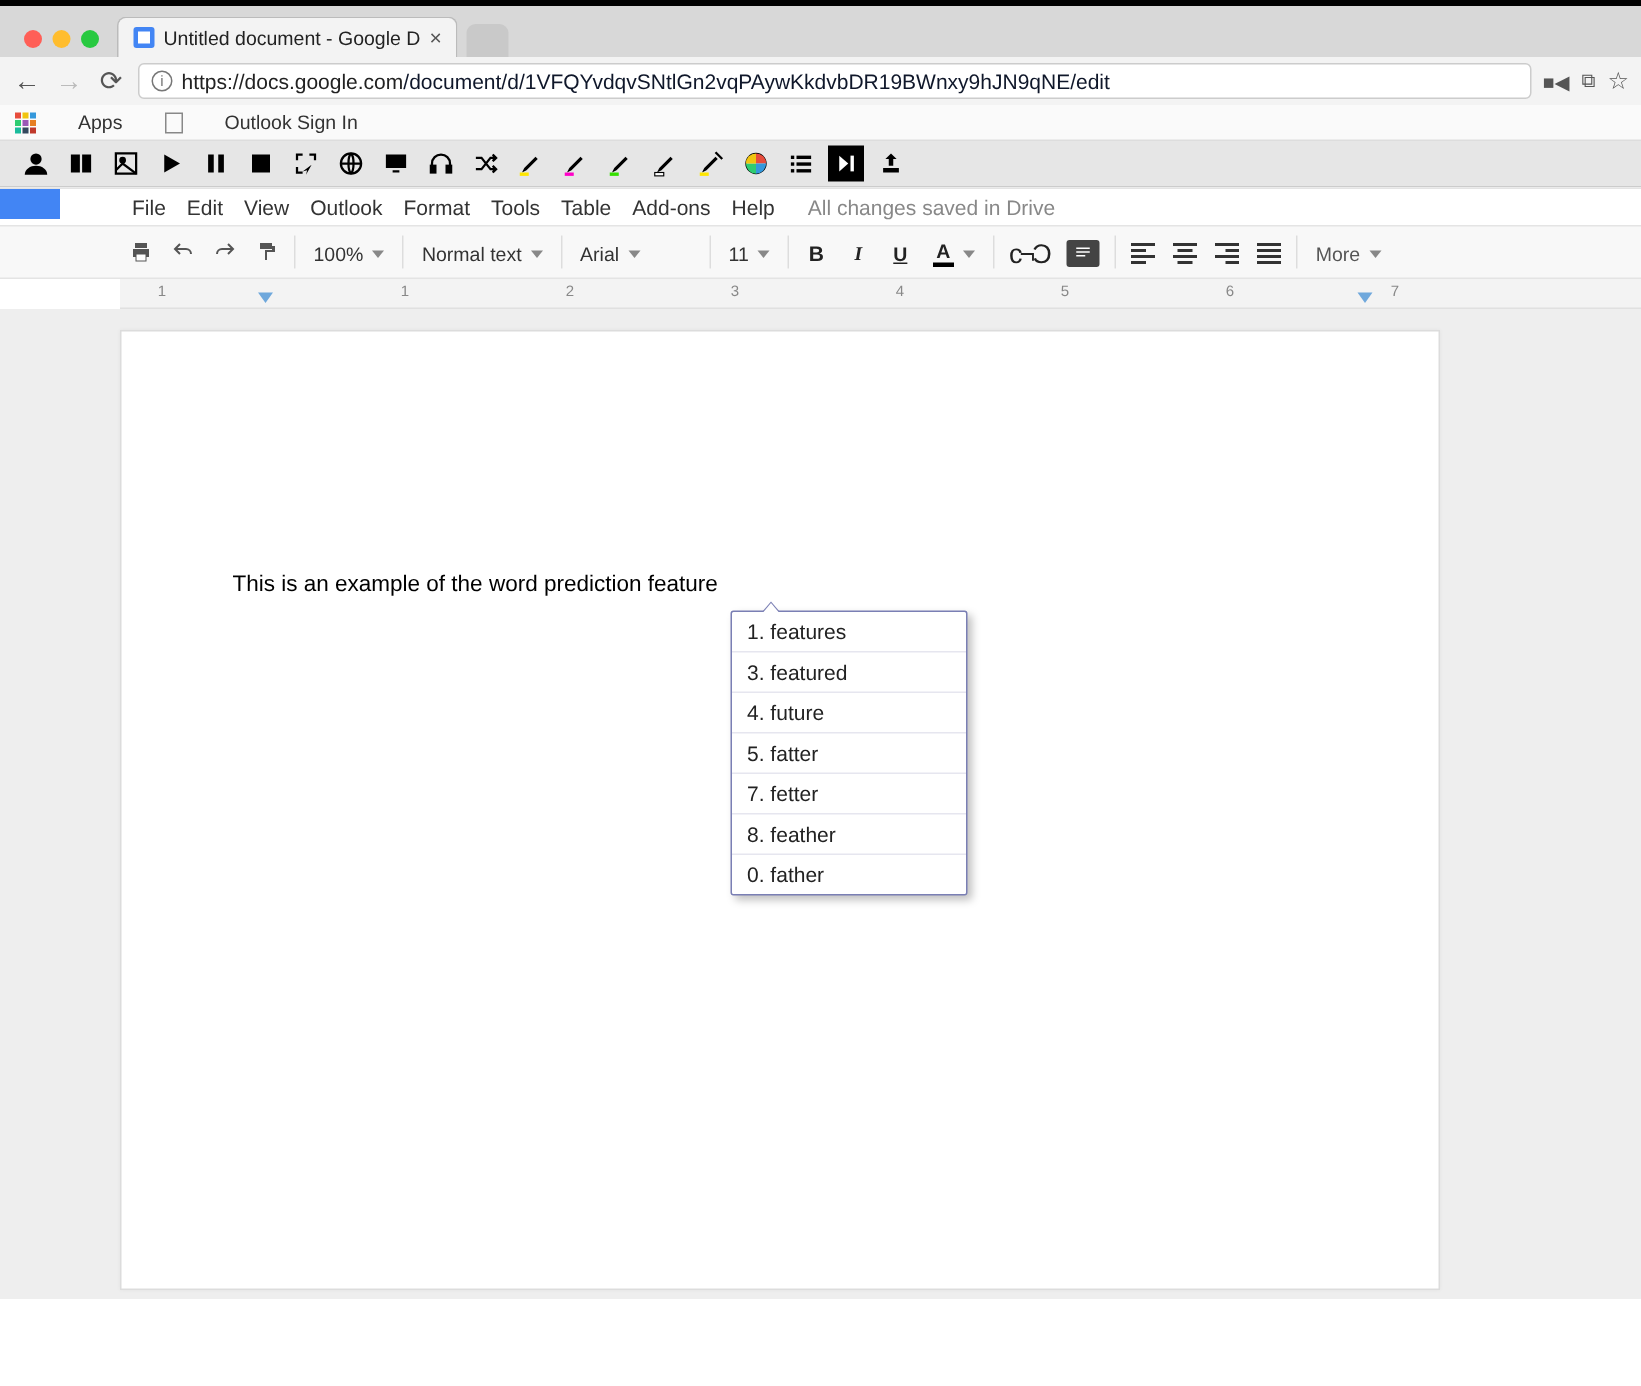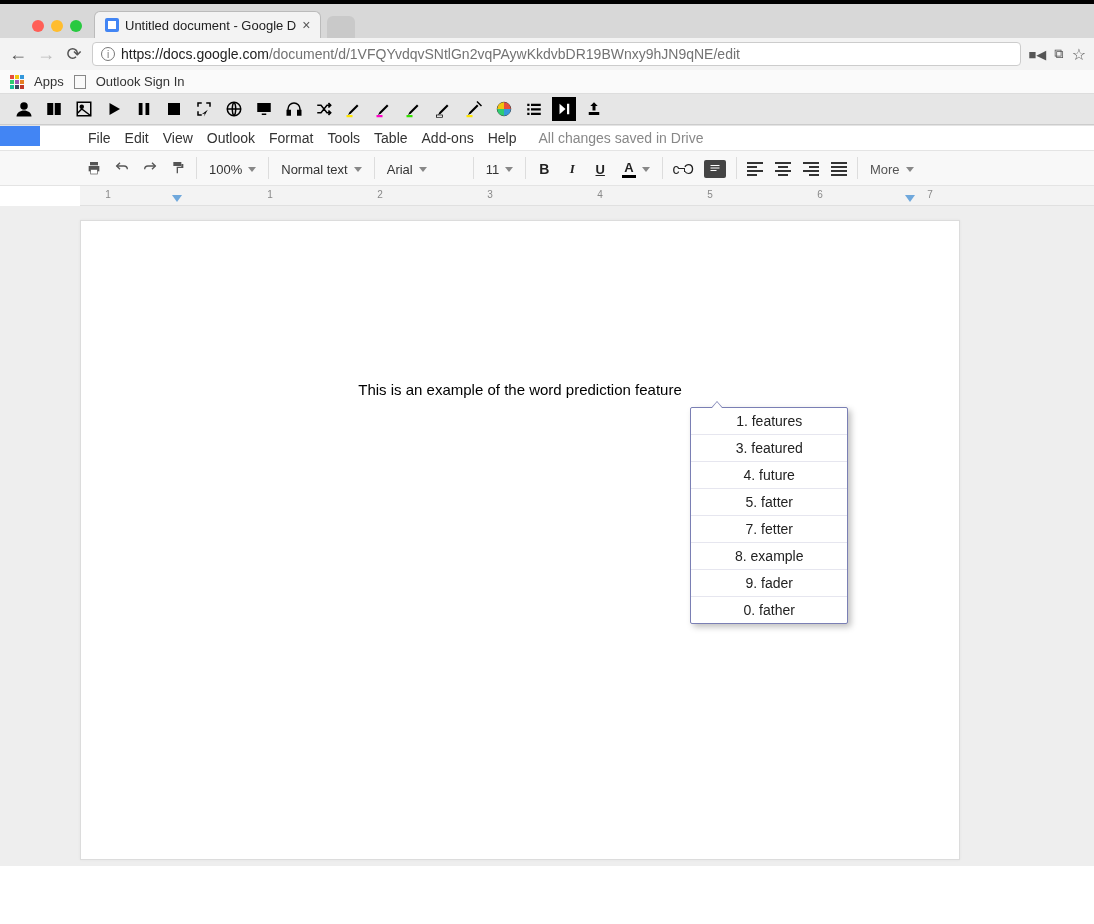--- a/index.html
+++ b/index.html
@@ -11,21 +11,21 @@
     color: #222;
     width: 1094px;
   }
   .top-black-bar { height: 4px; background: #000; }
   .browser-chrome { border-bottom: 1px solid #ccc; }
   .tab-strip {
     display: flex;
     align-items: flex-end;
     height: 34px;
     background: #d8d8d8;
-    padding-left: 26px;
+    padding-left: 10px;
   }
   .traffic-lights {
     display: flex;
     gap: 7px;
     align-items: center;
     padding: 0 12px 6px 6px;
   }
   .traffic-lights span {
     width: 12px; height: 12px; border-radius: 50%; display: inline-block;
   }
@@ -75,25 +75,25 @@
     padding: 3px 8px;
     font-size: 14px;
     gap: 6px;
   }
   .info-icon {
     width: 14px; height: 14px; border: 1px solid #777; border-radius: 50%;
     display: inline-flex; justify-content: center; align-items: center;
     font-size: 10px; color: #777;
   }
   .url-host { color: #222; }
-  .url-path { color: #737373; }
+  .url-path { color: #0f172a; }
   .url-actions { display: flex; gap: 8px; color: #555; align-items: center; }
   .star-icon { font-size: 16px; }
   .bookmarks-row {
-    display: flex; align-items: center; gap: 10px;
+    display: flex; align-items: center; gap: 28px;
     padding: 4px 10px; font-size: 13px; color: #333;
     background: #fafafa;
     border-bottom: 1px solid #ddd;
   }
   .apps-icon {
     width: 14px; height: 14px;
     display: inline-grid;
     grid-template-columns: repeat(3, 4px);
     grid-template-rows: repeat(3, 4px);
     gap: 1px;
@@ -120,21 +120,20 @@
     background: #e6e6e6;
   }
   .ext-ic {
     width: 24px; height: 24px; background: #000;
     display: inline-flex; justify-content: center; align-items: center;
   }
   .ext-ic svg { width: 18px; height: 18px; }
   .ext-ic.no-bg { background: transparent; }
   .app-area {
     background: #fff;
-    text-align: center;
   }
   .blue-stripe {
     position: absolute;
     left: 0; width: 40px; height: 20px;
     background: #4285f4;
     margin-top: -4px;
   }
   .menu-bar {
     position: relative;
     display: flex; align-items: center; gap: 14px;
@@ -160,21 +159,21 @@
     font-size: 13px;
   }
   .tb-btn strong { font-weight: bold; font-size: 14px; color:#222}
   .tb-btn.italic em{font-style:italic; font-weight:bold; font-family:Georgia,serif; color:#222}
   .tb-btn.underline span{ text-decoration: underline; font-weight:bold; color:#222}
   .tb-dd { display: inline-flex; align-items: center; gap: 6px; padding: 0 8px; height:36px; cursor:pointer; color:#333}
   .caret-down {
     width: 0; height: 0; border-left: 4px solid transparent; border-right: 4px solid transparent;
     border-top: 5px solid #888;
   }
-  .link-icon { font-size: 14px; letter-spacing: -2px; color:#222;}
+  .link-icon { font-size: 18px; letter-spacing: -2px; color:#222;}
   .comment-btn { background:#444; color:#fff; border-radius:2px; width:22px; height:18px; display:inline-flex; align-items:center; justify-content:center;}
   .align-icon { width:16px; display:flex; flex-direction:column; gap:2px;}
   .align-icon i{height:2px; background:#333; display:block;}
   .align-left i:nth-child(odd){width:100%}
   .align-left i:nth-child(even){width:60%}
   .align-center i:nth-child(odd){width:100%}
   .align-center i:nth-child(even){width:60%; margin:0 auto}
   .align-right i:nth-child(odd){width:100%}
   .align-right i:nth-child(even){width:60%; margin-left:auto}
   .align-just i{width:100%}
@@ -566,20 +565,19 @@
   <div class="workspace">
     <div class="page">
       <span class="doc-line-wrap">
         <span class="doc-text">This is an example of the word prediction feature</span>
         <div class="prediction-popup">
           <div class="item"><span>1</span>. <span>features</span></div>
           <div class="item"><span>3</span>. <span>featured</span></div>
           <div class="item"><span>4</span>. <span>future</span></div>
           <div class="item"><span>5</span>. <span>fatter</span></div>
           <div class="item"><span>7</span>. <span>fetter</span></div>
-          <div class="item"><span>8</span>. <span>example</span></div>
-          <div class="item"><span>9</span>. <span>fader</span></div>
+          <div class="item"><span>8</span>. <span>feather</span></div>
           <div class="item"><span>0</span>. <span>father</span></div>
         </div>
       </span>
     </div>
   </div>
 </div>
 
 </body></html>

